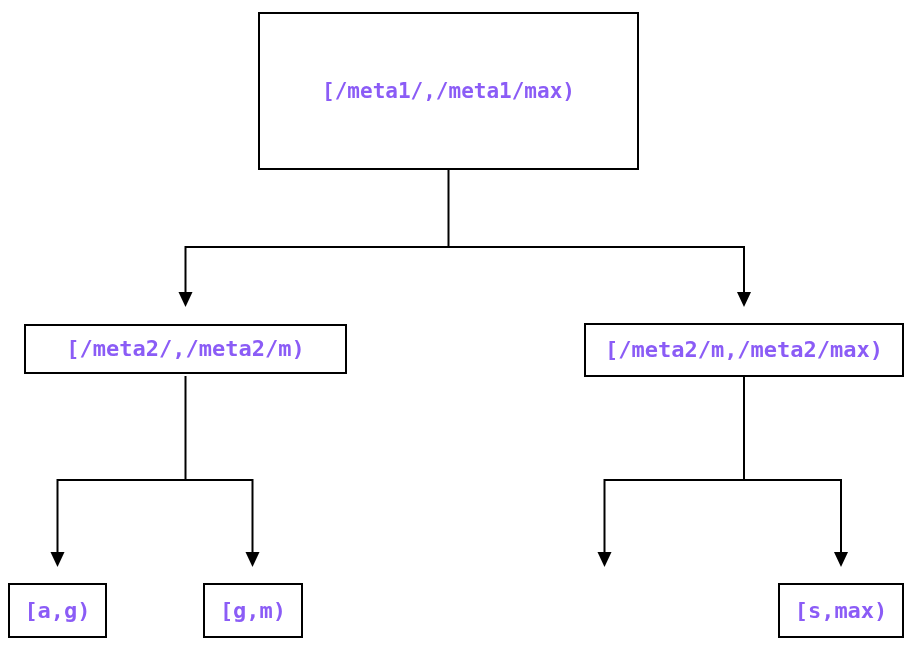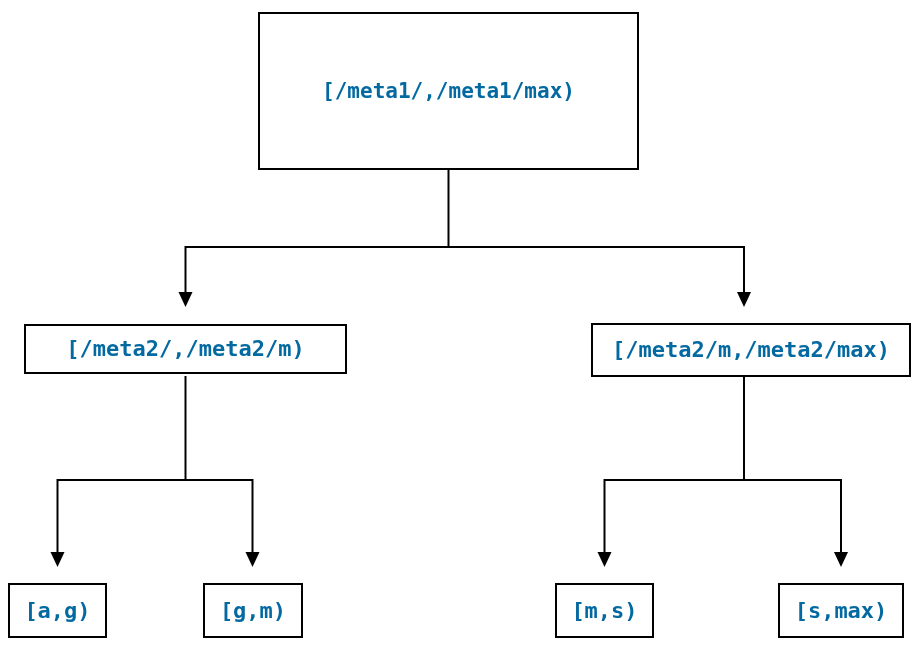--- a/index.html
+++ b/index.html
@@ -27,30 +27,30 @@
     height: 652px;
   }
   .node {
     position: absolute;
     box-sizing: border-box;
     display: flex;
     align-items: center;
     justify-content: center;
     border: 2px solid #000000;
     background: #ffffff;
-    color: #0369a1;
+    color: #8b5cf6;
     font-family: "DejaVu Sans Mono", monospace;
     font-weight: bold;
     font-size: 22px;
     white-space: nowrap;
     line-height: 1;
   }
   .node-root   { left: 258px; top: 12px;  width: 381px; height: 158px; font-size: 21px; }
   .node-l2l    { left: 24px;  top: 324px; width: 323px; height: 50px; }
-  .node-l2r    { left: 584px; top: 323px; width: 320px; height: 54px; margin-left: 7px; }
+  .node-l2r    { left: 584px; top: 323px; width: 320px; height: 54px; }
   .node-ag     { left: 8px;   top: 583px; width: 99px;  height: 55px; }
   .node-gm     { left: 203px; top: 583px; width: 100px; height: 55px; }
   .node-ms     { left: 555px; top: 583px; width: 99px;  height: 55px; }
   .node-smax   { left: 778px; top: 583px; width: 126px; height: 55px; text-align: center; }
 </style>
 </head>
 <body>
 
 <div class="canvas">
 
@@ -100,21 +100,18 @@
   </div>
 
   <div class="node node-gm">
     <span>[g,m)</span>
   </div>
 
   <div class="node node-ag">
     <span>[a,g)</span>
   </div>
 
-  <div class="node node-ms">
-    <span>[m,s)</span>
-  </div>
 
   <div class="node node-smax">
     <span>[s,max)</span>
   </div>
 
 </div>
 
 </body></html>

